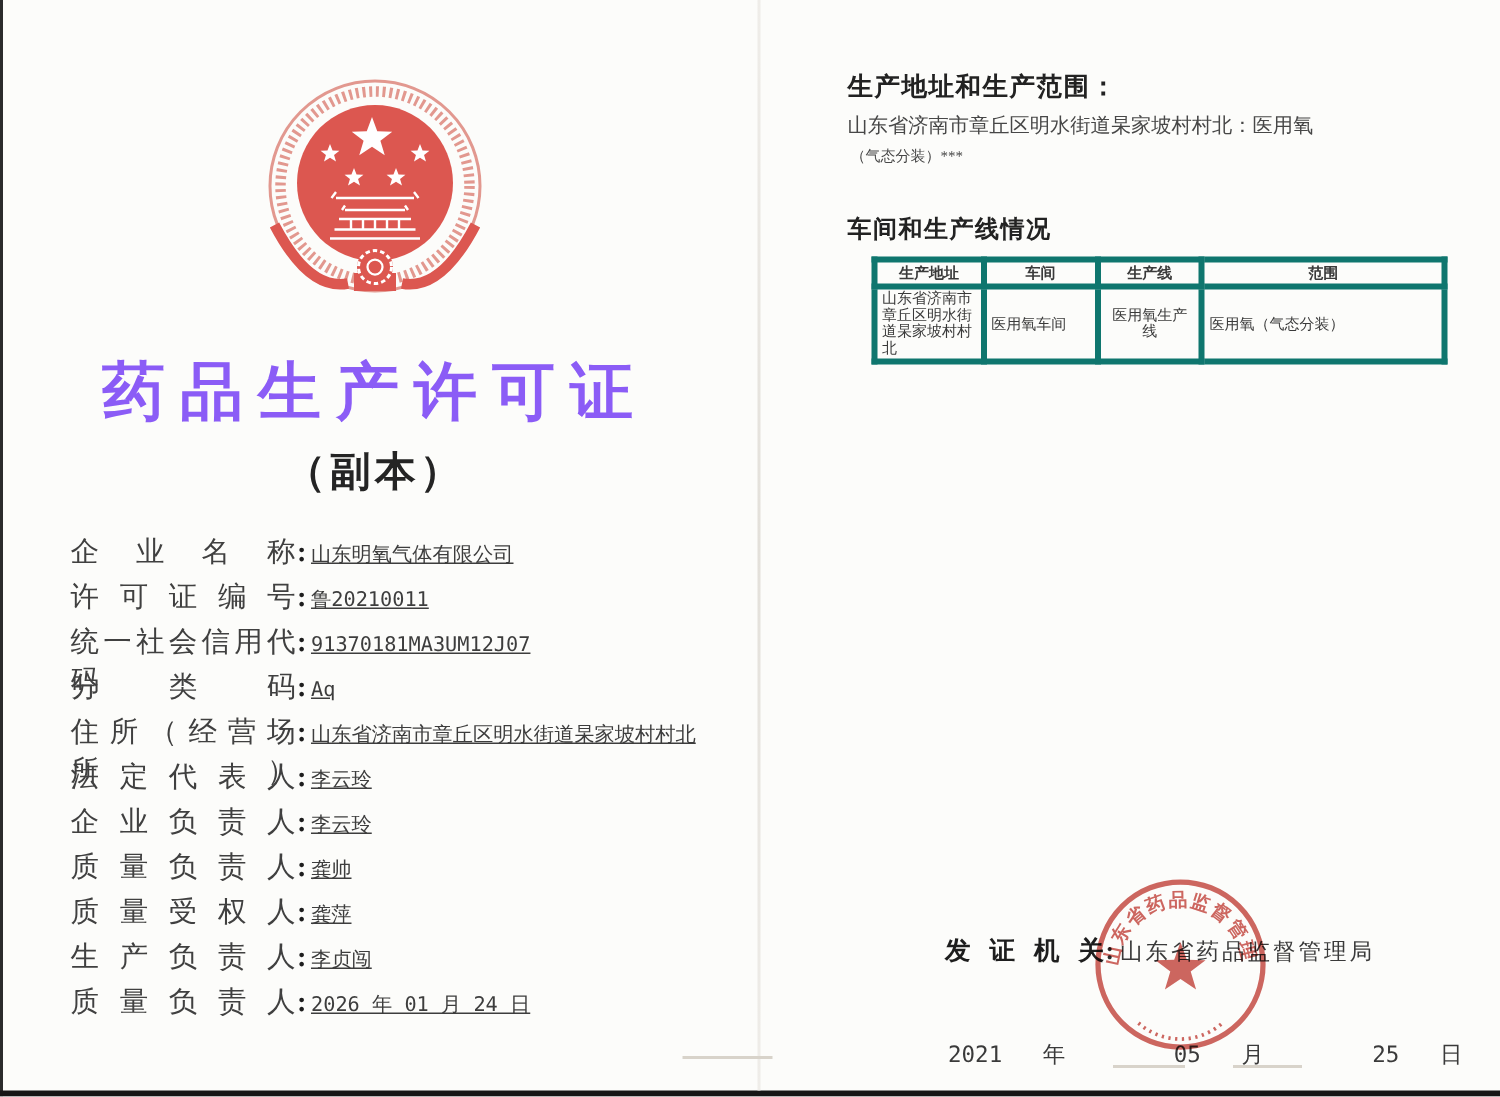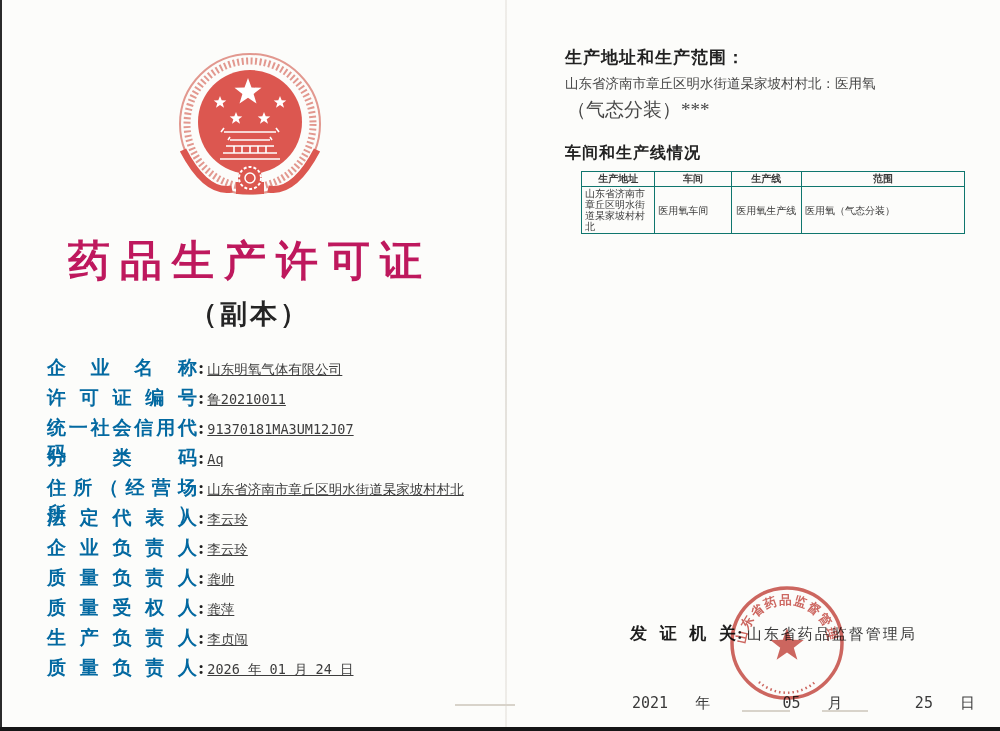--- a/index.html
+++ b/index.html
@@ -10,44 +10,44 @@
   }
   .edge-left  { position:absolute; left:0; top:0; width:2px; height:731px; background:#2b2b2b; }
   .edge-bottom{ position:absolute; left:0; top:727px; width:1000px; height:4px; background:#161616; }
   .crease { position:absolute; left:505px; top:0; width:2px; height:727px;
             background:linear-gradient(to bottom, #efede9, #e3e0da, #efede9); }
 
   
   .emblem { position:absolute; left:168px; top:52px; }
   .doc-title {
     position:absolute; left:30px; top:233px; width:440px; text-align:center;
-    font-size:42px; font-weight:bold; letter-spacing:10px; color:#be185d; white-space:nowrap;
+    font-size:42px; font-weight:bold; letter-spacing:10px; color:#8b5cf6; white-space:nowrap;
   }
   .doc-subtitle {
     position:absolute; left:30px; top:296px; width:440px; text-align:center;
     font-size:27px; font-weight:bold; letter-spacing:3px; color:#242424;
   }
   .fields { position:absolute; left:47px; top:355px; width:470px; }
   .field  { height:30px; display:flex; align-items:baseline; }
   .flabel {
-    display:inline-block; width:150px; font-size:19px; font-weight:bold; color:#0369a1;
+    display:inline-block; width:150px; font-size:19px; font-weight:normal; color:#404040;
     text-align:justify; text-align-last:justify;
   }
   .fcolon { font-size:19px; font-weight:bold; color:#1d1d1d; margin:0 3px 0 1px; }
   .fvalue { font-family:"DejaVu Sans Mono", monospace; font-size:13.5px; color:#3d3d3d; white-space:pre;text-decoration:underline; }
 
   
   .scope-title   { position:absolute; left:565px; top:46px;  font-size:17px; font-weight:bold; color:#222; letter-spacing:1px;text-align:center; }
   .scope-line1   { position:absolute; left:565px; top:75px;  font-size:13.5px; color:#474747; }
-  .scope-line2   { position:absolute; left:567px; top:97px;  font-size:19px; color:#474747; }
+  .scope-line2   { position:absolute; left:567px; top:97px;  font-size:10px; color:#474747; }
   .workshop-title{ position:absolute; left:565px; top:143px; font-size:16px; font-weight:bold; color:#222; letter-spacing:1px; }
 
   table.prod { position:absolute; left:581px; top:171px; width:384px; border-collapse:collapse;
                font-size:10px; color:#3a3a3a; table-layout:fixed; }
-  table.prod th, table.prod td { border:1px solid #0f766e; }
+  table.prod th, table.prod td { border:4px solid #0f766e; }
   table.prod th { height:13px; font-weight:bold; font-size:10px; padding:0; }
   table.prod td { vertical-align:middle; padding:1px 3px; line-height:11px; height:44px; }
   .c1 { width:72px; } .c2 { width:75px; } .c3 { width:69px;text-align:center; } .c4 { width:160px; }
 
   .issuer { position:absolute; left:630px; top:622px; display:flex; align-items:baseline; }
   .ilabel { display:inline-block; width:106px; font-size:17px; font-weight:bold; color:#1d1d1d;
             text-align:justify; text-align-last:justify; }
   .icolon { font-size:17px; font-weight:bold; margin:0 4px 0 1px; }
   .ivalue { font-size:15px; color:#3a3a3a; letter-spacing:2px; }
   .issue-date { position:absolute; left:632px; top:654px; font-size:15px; color:#3a3a3a;

